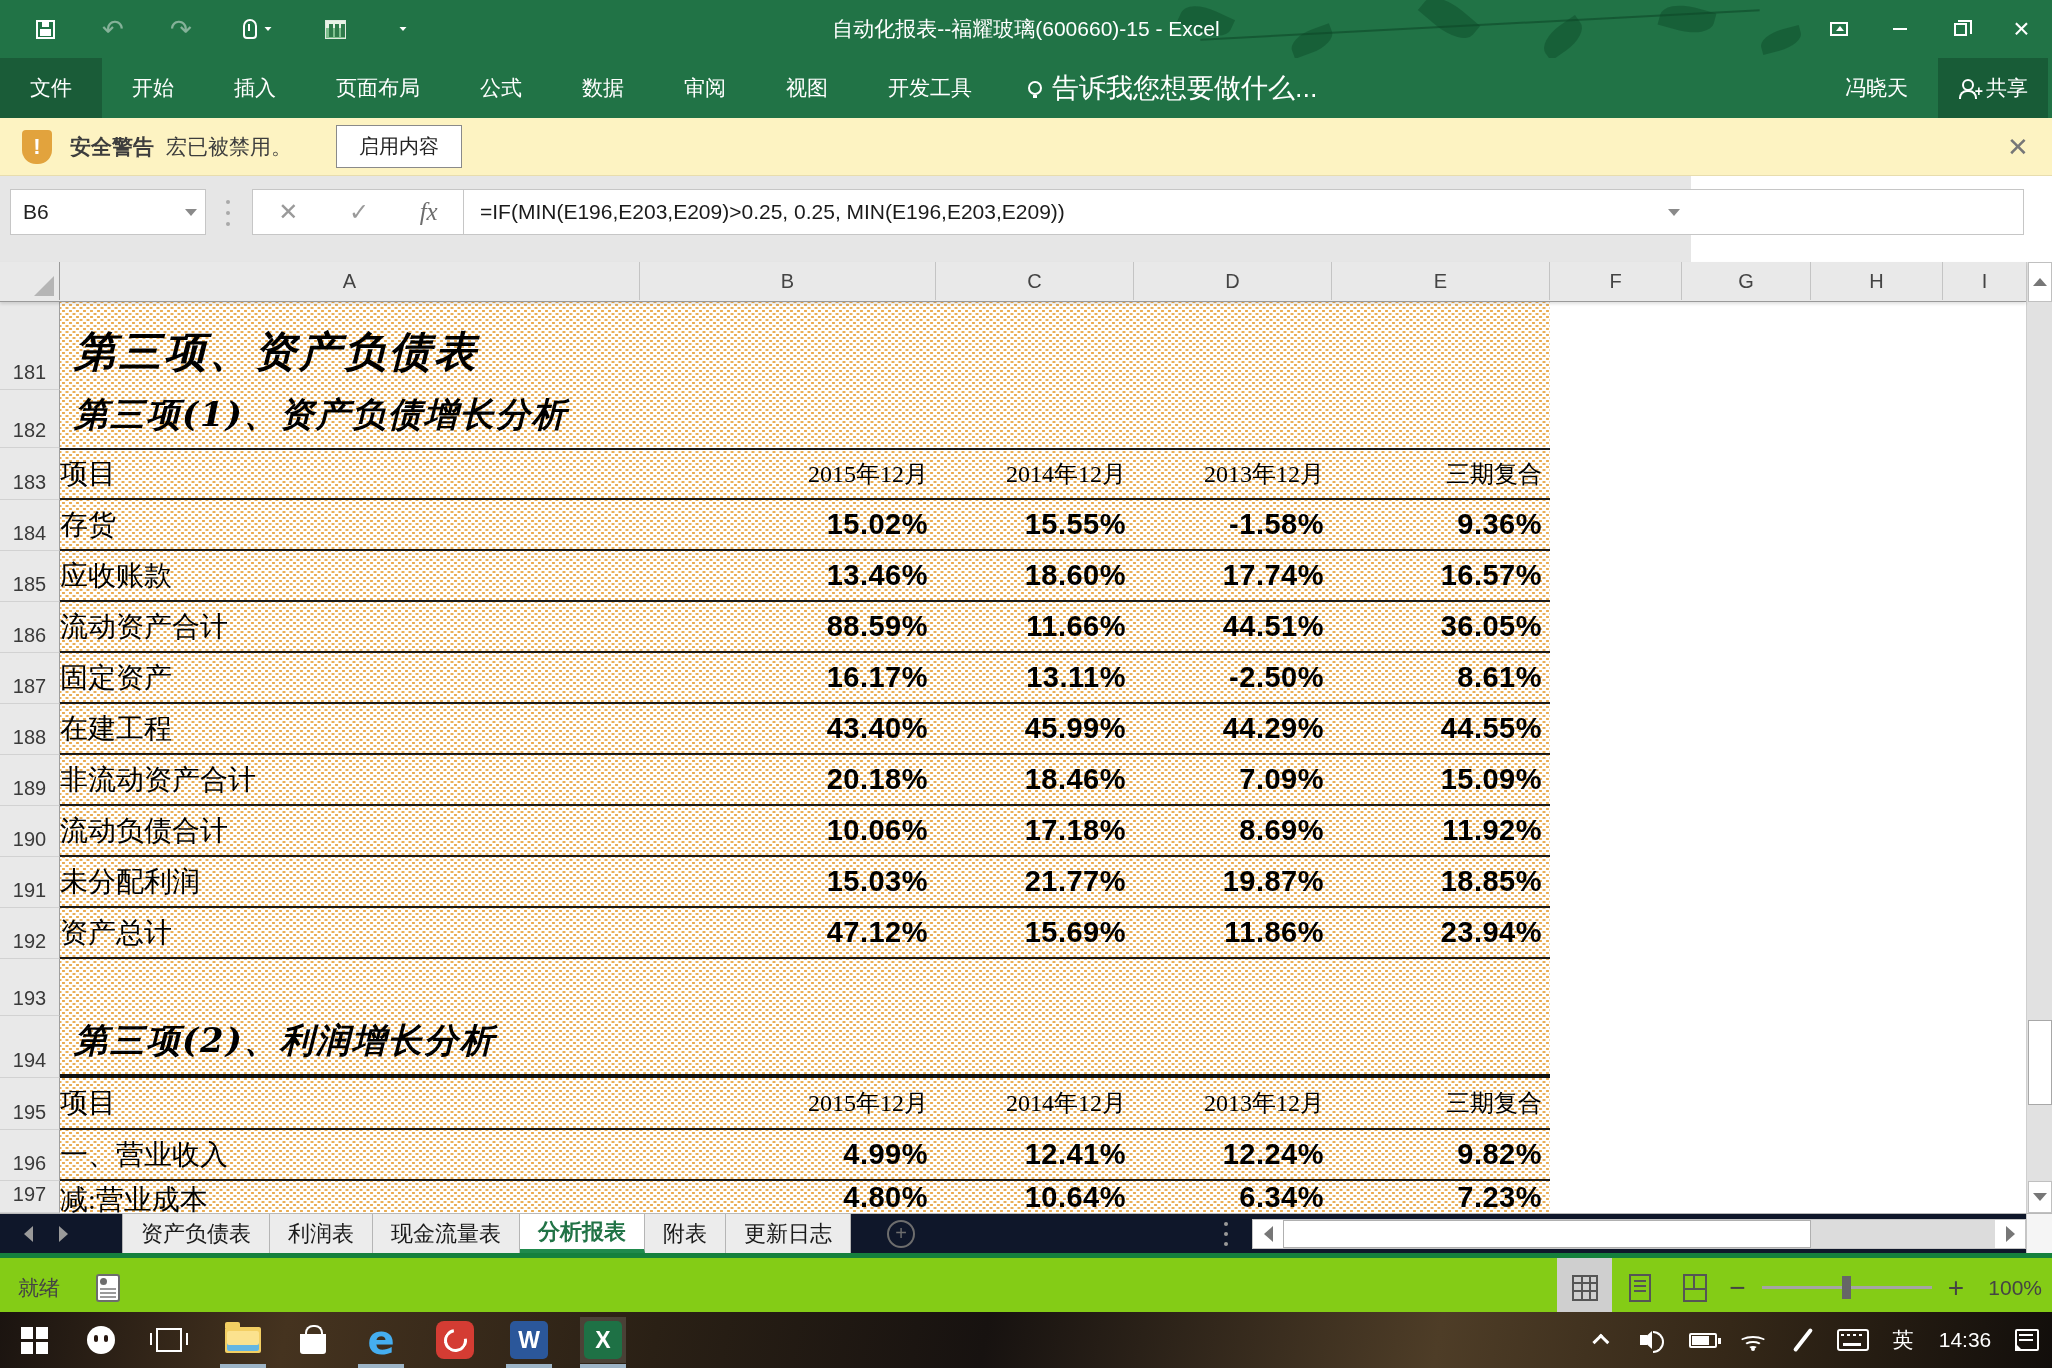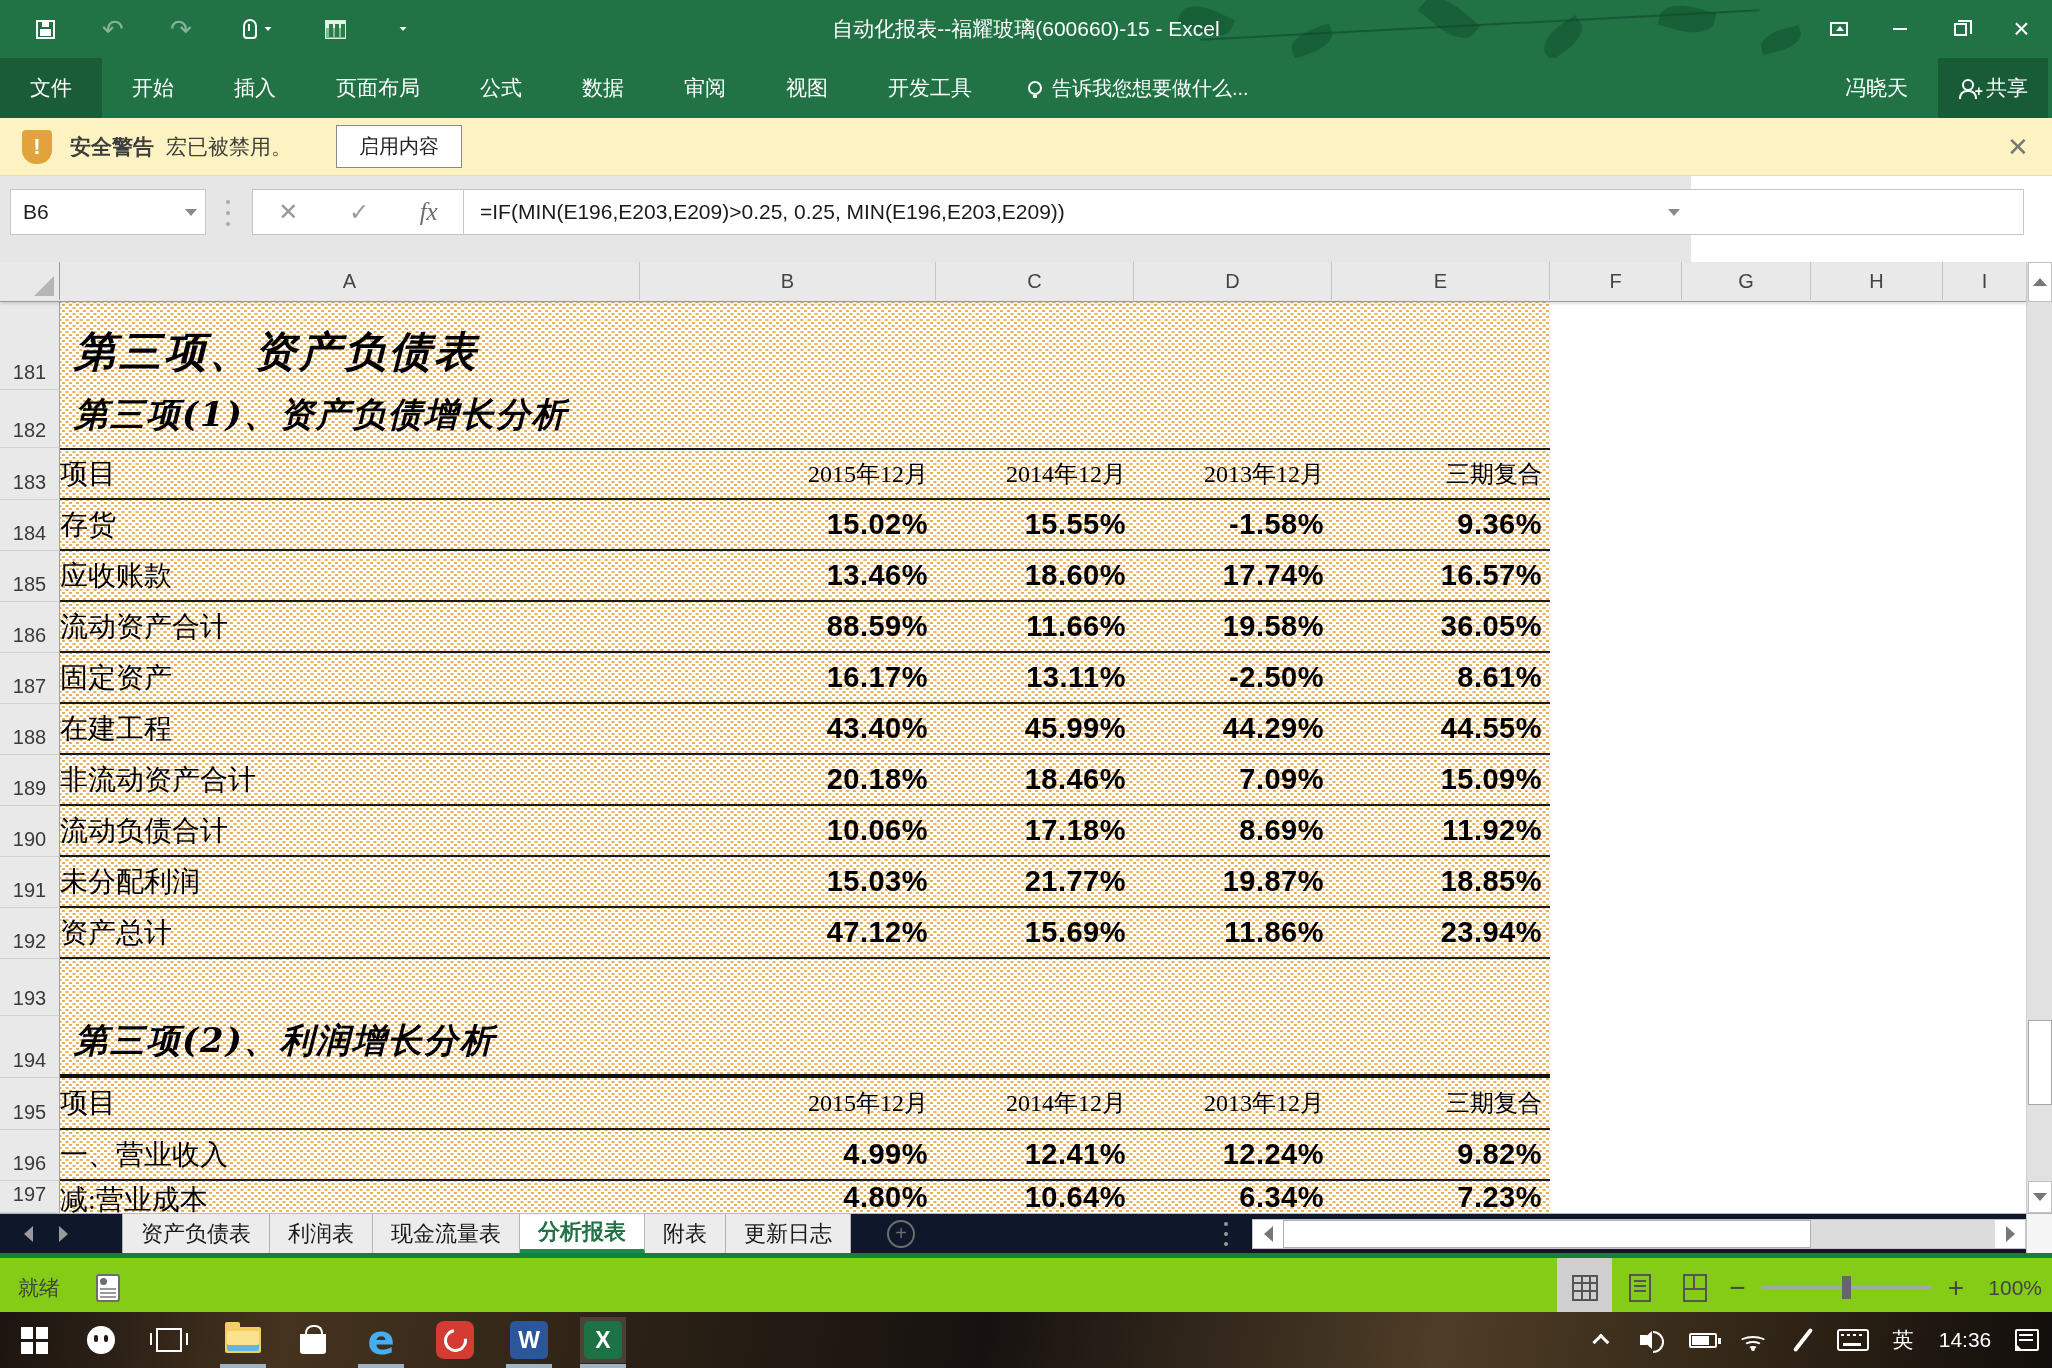--- a/index.html
+++ b/index.html
@@ -31,21 +31,21 @@
   .ic-ribopt:before{content:"";position:absolute;left:4px;top:2px;width:0;height:0;border-left:4px solid transparent;border-right:4px solid transparent;border-bottom:5px solid #fff;}
   .ic-min{width:14px;height:2px;background:#fff;}
   .ic-restore{position:relative;width:13px;height:13px;border:2px solid #fff;}
   .ic-restore:before{content:"";position:absolute;left:2px;top:-5px;width:12px;height:12px;border:2px solid #fff;border-bottom:none;border-left:none;}
   .ic-close{font-size:28px;line-height:1;font-weight:400;}
 
   
   .ribbon{position:absolute;left:0;top:58px;width:2052px;height:60px;background:#217346;display:flex;align-items:center;z-index:2;}
   .rtab{padding:0 30px;height:60px;display:flex;align-items:center;color:#fff;font-size:21px;cursor:pointer;white-space:nowrap;}
   .rtab.file{background:#1a5c38;}
-  .tellme{display:flex;align-items:center;gap:10px;margin-left:26px;color:#fff;font-size:20px;cursor:pointer;}
+  .tellme{display:flex;align-items:center;gap:10px;margin-left:26px;color:#fff;font-size:27px;cursor:pointer;}
   .ic-bulb{position:relative;width:14px;height:14px;border:2px solid #fff;border-radius:50%;}
   .ic-bulb:after{content:"";position:absolute;left:3px;bottom:-5px;width:4px;height:3px;background:#fff;}
   .ribbon-right{position:absolute;right:4px;top:0;height:60px;display:flex;align-items:center;gap:30px;}
   .username{color:#fff;font-size:21px;cursor:pointer;}
   .sharebtn{height:60px;padding:0 20px;background:#185c37;display:flex;align-items:center;gap:10px;color:#fff;font-size:21px;cursor:pointer;}
   .ic-person{position:relative;width:18px;height:18px;}
   .ic-person:before{content:"";position:absolute;left:4px;top:0;width:8px;height:8px;border:2px solid #fff;border-radius:50%;}
   .ic-person:after{content:"";position:absolute;left:1px;bottom:-2px;width:14px;height:7px;border:2px solid #fff;border-bottom:none;border-radius:8px 8px 0 0;}
   .plus-sm{position:absolute;right:-7px;bottom:-2px;color:#fff;font-size:14px;font-weight:bold;}
 
@@ -362,21 +362,21 @@
         <div class="cell w4 num">16.57%</div>
       </div>
     </div>
 
     <div class="grow" style="top:300px;height:51px">
       <div class="rnum">186</div>
       <div class="cells bb">
         <div class="cell w0 lab">流动资产合计</div>
         <div class="cell w1 num">88.59%</div>
         <div class="cell w2 num">11.66%</div>
-        <div class="cell w3 num">19.58%</div>
+        <div class="cell w3 num">44.51%</div>
         <div class="cell w4 num">36.05%</div>
       </div>
     </div>
 
     <div class="grow" style="top:351px;height:51px">
       <div class="rnum">187</div>
       <div class="cells bb">
         <div class="cell w0 lab">固定资产</div>
         <div class="cell w1 num">16.17%</div>
         <div class="cell w2 num">13.11%</div>

